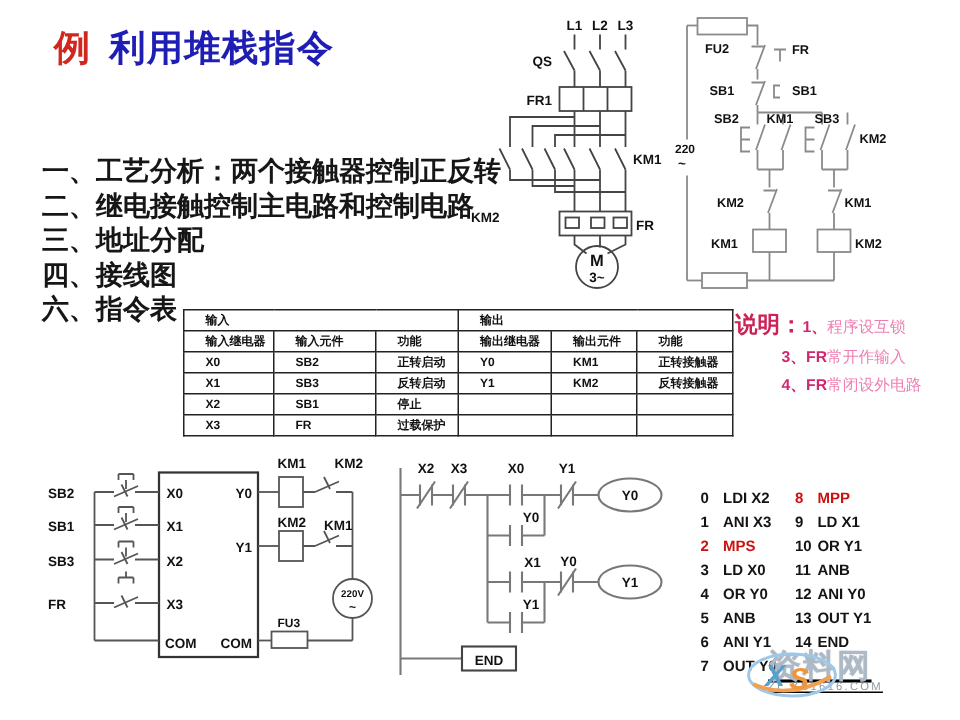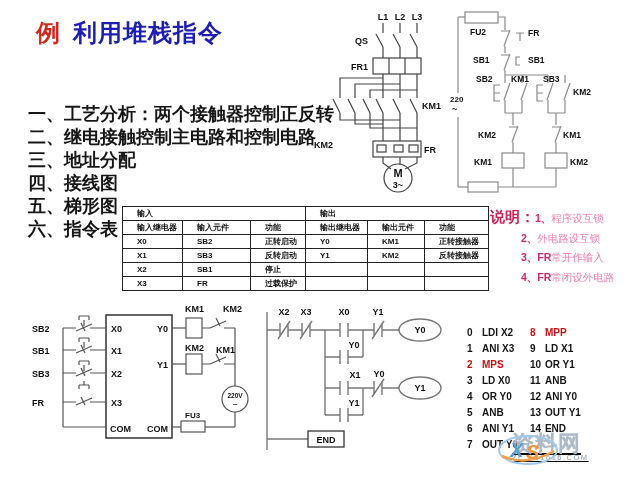--- a/index.html
+++ b/index.html
@@ -44,21 +44,20 @@
 
   <div class="title">
     <div><span class="red">例</span><span>利用堆栈指令</span></div>
   </div>
 
   <div class="outline">
     <div>一、工艺分析：两个接触器控制正反转</div>
     <div>二、继电接触控制主电路和控制电路</div>
     <div>三、地址分配</div>
     <div>四、接线图</div>
-    <div>五、梯形图</div>
     <div>六、指令表</div>
   </div>
 
   <svg id="main-circuit" width="150" height="192" viewBox="0 0 150 192">
     <g stroke="#444" stroke-width="1.2" fill="none">
       <path d="M73,15 V25 M90,15 V25 M107,15 V25"></path>
       <path d="M66,26 L73,39 M83,26 L90,39 M100,26 L107,39"></path>
       <path d="M73,39 V50 M90,39 V50 M107,39 V50"></path>
       <rect x="63" y="50" width="48" height="16"></rect>
       <path d="M79,50 V66 M95,50 V66"></path>
@@ -188,21 +187,20 @@
       <td>过载保护</td>
       <td></td>
       <td></td>
       <td></td>
     </tr>
   </tbody>
     </table>
 
   <div class="notes">
     <div><span class="lbl">说明：</span><span class="item first"><span class="num">1、</span><span class="fr"></span><span class="txt">程序设互锁</span></span></div>
-    <div class="item"><span class="num">2、</span><span class="fr"></span><span class="txt">外电路设互锁</span></div>
     <div class="item"><span class="num">3、</span><span class="fr">FR</span><span class="txt">常开作输入</span></div>
     <div class="item"><span class="num">4、</span><span class="fr">FR</span><span class="txt">常闭设外电路</span></div>
   </div>
 
   <svg id="wiring-diagram" width="235" height="158" viewBox="0 0 235 158">
     <g stroke="#555" stroke-width="1.2" fill="none">
       <rect x="76" y="17" width="66" height="123" stroke="#333" stroke-width="1.5"></rect>
       <path d="M33,30 V129"></path>
       <path d="M33,30 H46 M46,33 L62,26 M60,30 H76"></path>
       <path d="M49,18 V22 M59,18 V22 M49,18 H59 M54,22 V28"></path>

